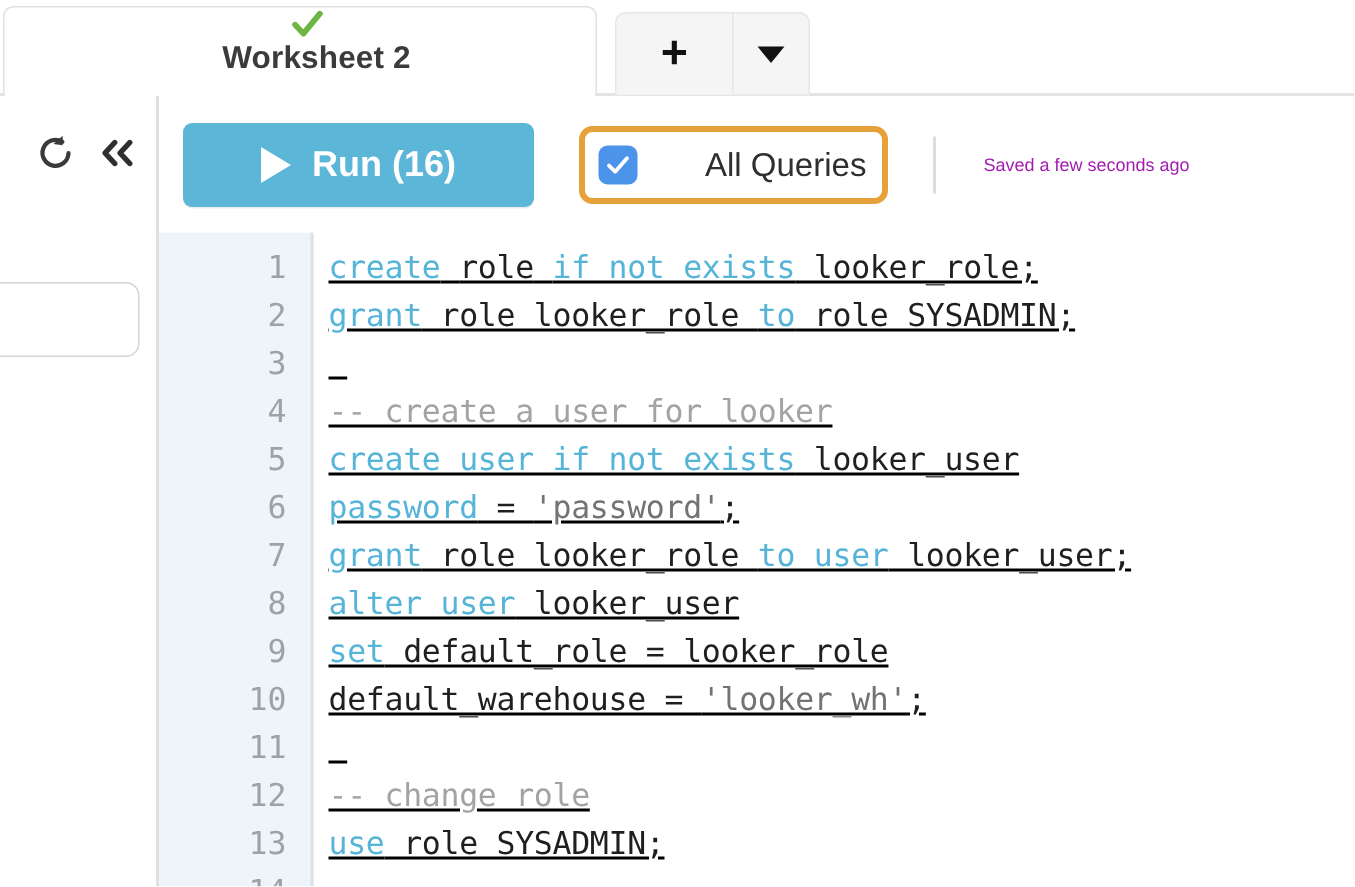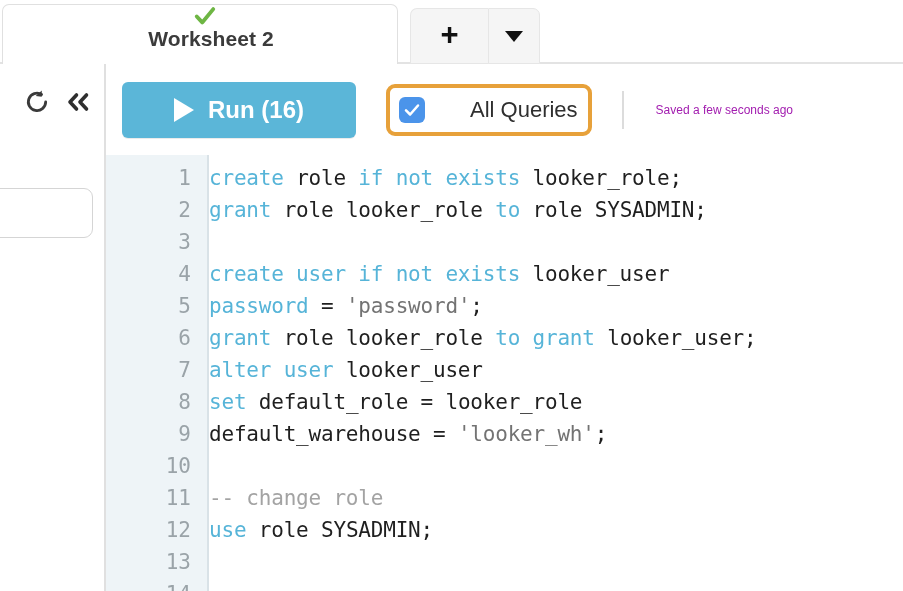--- a/index.html
+++ b/index.html
@@ -282,22 +282,24 @@
     padding-right: 16px;
     font-family: "DejaVu Sans Mono", monospace;
     font-size: 21px;
     color: #9aa3a8;
     box-sizing: border-box;
   }
 
   .code-area {
     flex: 1;
     padding-top: 7px;
+    padding-left: 10px;
     box-sizing: border-box;
     overflow: hidden;
+    text-decoration: underline;
   }
   .code-line {
     height: 32px;
     line-height: 32px;
     font-family: "DejaVu Sans Mono", monospace;
     font-size: 21px;
     color: #1f1f1f;
     white-space: pre;
     letter-spacing: -0.2px;
   }
@@ -388,23 +390,24 @@
         <div class="gutter-line">10</div>
         <div class="gutter-line">11</div>
         <div class="gutter-line">12</div>
         <div class="gutter-line">13</div>
         <div class="gutter-line">14</div>
       </div>
     <div class="code-area" id="code-area">
         <div class="code-line"><span class="tok-kw">create</span><span class="tok-plain"> </span><span class="tok-plain">role</span><span class="tok-plain"> </span><span class="tok-kw">if not exists</span><span class="tok-plain"> looker_role;</span></div>
         <div class="code-line"><span class="tok-kw">grant</span><span class="tok-plain"> role looker_role </span><span class="tok-kw">to</span><span class="tok-plain"> role SYSADMIN;</span></div>
         <div class="code-line">&nbsp;</div>
+        <div class="code-line"><span class="tok-comment">-- create a user for looker</span></div>
         <div class="code-line"><span class="tok-kw">create user if not exists</span><span class="tok-plain"> looker_user</span></div>
         <div class="code-line"><span class="tok-kw">password</span><span class="tok-plain"> = </span><span class="tok-str">'password'</span><span class="tok-plain">;</span></div>
-        <div class="code-line"><span class="tok-kw">grant</span><span class="tok-plain"> role looker_role </span><span class="tok-kw">to grant</span><span class="tok-plain"> looker_user;</span></div>
+        <div class="code-line"><span class="tok-kw">grant</span><span class="tok-plain"> role looker_role </span><span class="tok-kw">to user</span><span class="tok-plain"> looker_user;</span></div>
         <div class="code-line"><span class="tok-kw">alter user</span><span class="tok-plain"> looker_user</span></div>
         <div class="code-line"><span class="tok-kw">set</span><span class="tok-plain"> default_role = looker_role</span></div>
         <div class="code-line"><span class="tok-plain">default_warehouse = </span><span class="tok-str">'looker_wh'</span><span class="tok-plain">;</span></div>
         <div class="code-line">&nbsp;</div>
         <div class="code-line"><span class="tok-comment">-- change role</span></div>
         <div class="code-line"><span class="tok-kw">use</span><span class="tok-plain"> role SYSADMIN;</span></div>
         <div class="code-line">&nbsp;</div>
       </div>
   </div>
 

